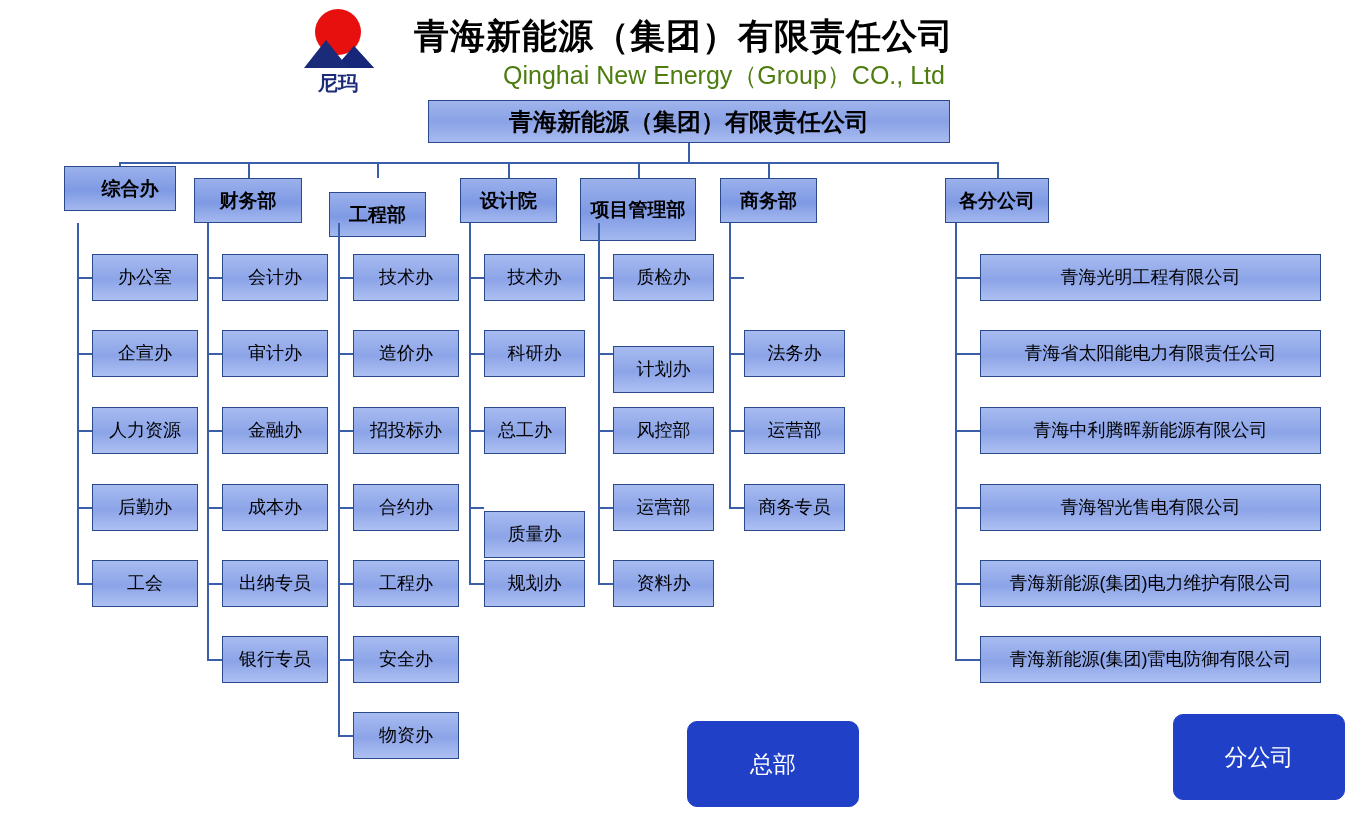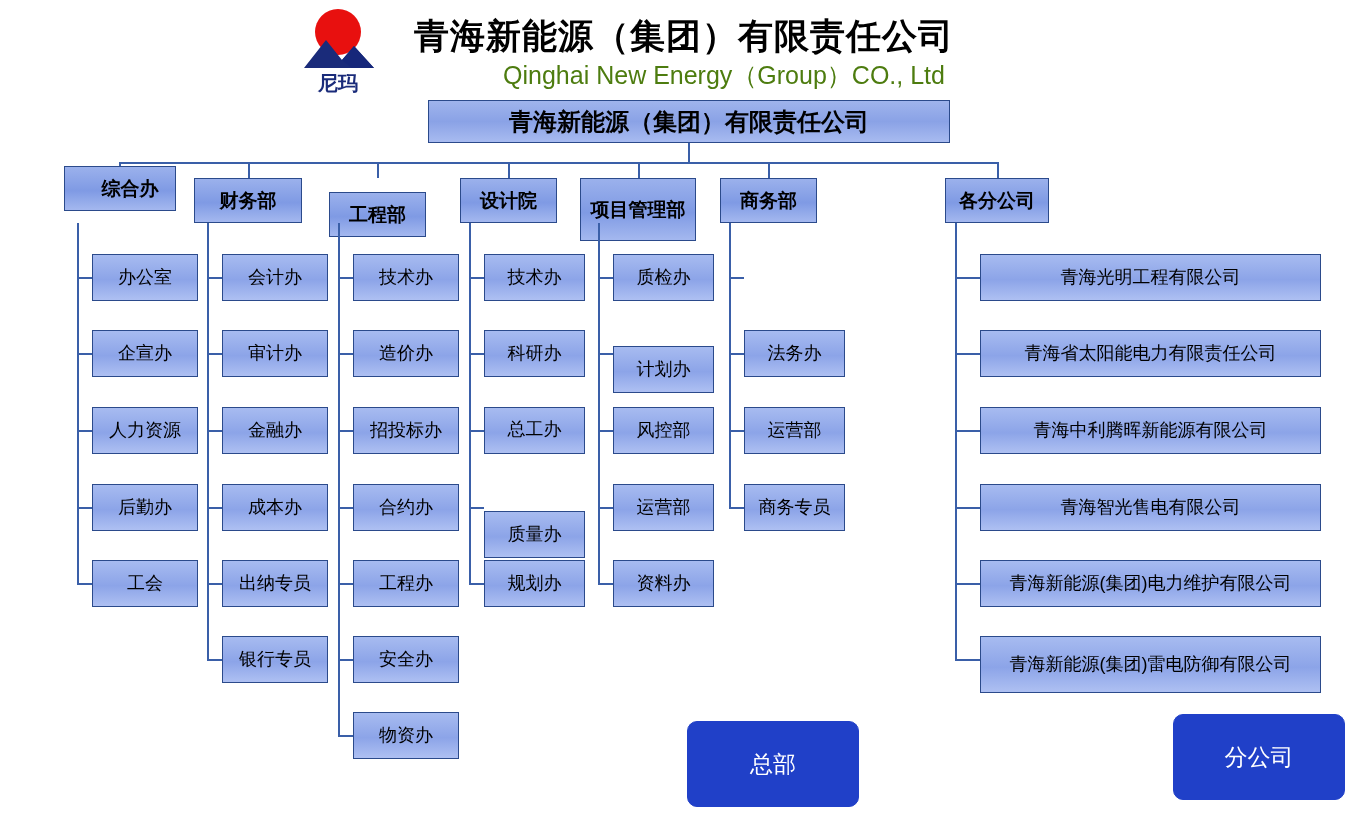--- a/index.html
+++ b/index.html
@@ -151,21 +151,21 @@
 
   <div class="abs node dept" style="left:460px; top:178px; width:97px; height:45px;">设计院</div>
   <div class="ln" style="left:469px; top:223px; width:2px; height:360px;"></div>
   <div class="ln" style="left:469px; top:277px; width:15px; height:2px;"></div>
   <div class="ln" style="left:469px; top:353px; width:15px; height:2px;"></div>
   <div class="ln" style="left:469px; top:430px; width:15px; height:2px;"></div>
   <div class="ln" style="left:469px; top:507px; width:15px; height:2px;"></div>
   <div class="ln" style="left:469px; top:583px; width:15px; height:2px;"></div>
   <div class="abs node leaf" style="left:484px; top:254px; width:101px; height:47px;">技术办</div>
   <div class="abs node leaf" style="left:484px; top:330px; width:101px; height:47px;">科研办</div>
-  <div class="abs node leaf" style="left:484px; top:407px; width:101px; height:47px;font-family:Liberation Mono, monospace;">总工办</div>
+  <div class="abs node leaf" style="left:484px; top:407px; width:82px; height:47px;">总工办</div>
   <div class="abs node leaf" style="left:484px; top:484px; width:101px; height:47px;margin-top:27px;">质量办</div>
   <div class="abs node leaf" style="left:484px; top:560px; width:101px; height:47px;">规划办</div>
 
   <div class="abs node dept" style="left:580px; top:178px; width:116px; height:63px;">项目管理部</div>
   <div class="ln" style="left:598px; top:223px; width:2px; height:360px;"></div>
   <div class="ln" style="left:598px; top:277px; width:15px; height:2px;"></div>
   <div class="ln" style="left:598px; top:353px; width:15px; height:2px;"></div>
   <div class="ln" style="left:598px; top:430px; width:15px; height:2px;"></div>
   <div class="ln" style="left:598px; top:507px; width:15px; height:2px;"></div>
   <div class="ln" style="left:598px; top:583px; width:15px; height:2px;"></div>
@@ -191,18 +191,18 @@
   <div class="ln" style="left:955px; top:353px; width:25px; height:2px;"></div>
   <div class="ln" style="left:955px; top:430px; width:25px; height:2px;"></div>
   <div class="ln" style="left:955px; top:507px; width:25px; height:2px;"></div>
   <div class="ln" style="left:955px; top:583px; width:25px; height:2px;"></div>
   <div class="ln" style="left:955px; top:659px; width:25px; height:2px;"></div>
   <div class="abs node branchco" style="left:980px; top:330px; width:341px; height:47px;">青海省太阳能电力有限责任公司</div>
   <div class="abs node branchco" style="left:980px; top:254px; width:341px; height:47px;">青海光明工程有限公司</div>
   <div class="abs node branchco" style="left:980px; top:407px; width:341px; height:47px;">青海中利腾晖新能源有限公司</div>
   <div class="abs node branchco" style="left:980px; top:484px; width:341px; height:47px;">青海智光售电有限公司</div>
   <div class="abs node branchco" style="left:980px; top:560px; width:341px; height:47px;">青海新能源(集团)电力维护有限公司</div>
-  <div class="abs node branchco" style="left:980px; top:636px; width:341px; height:57px;">青海新能源(集团)雷电防御有限公司</div>
+  <div class="abs node branchco" style="left:980px; top:636px; width:341px; height:47px;">青海新能源(集团)雷电防御有限公司</div>
 
   <div class="abs node legend" style="left:687px; top:721px; width:172px; height:86px;">总部</div>
   <div class="abs node legend" style="left:1173px; top:714px; width:172px; height:86px;">分公司</div>
 
 </div>
 
 </body></html>

